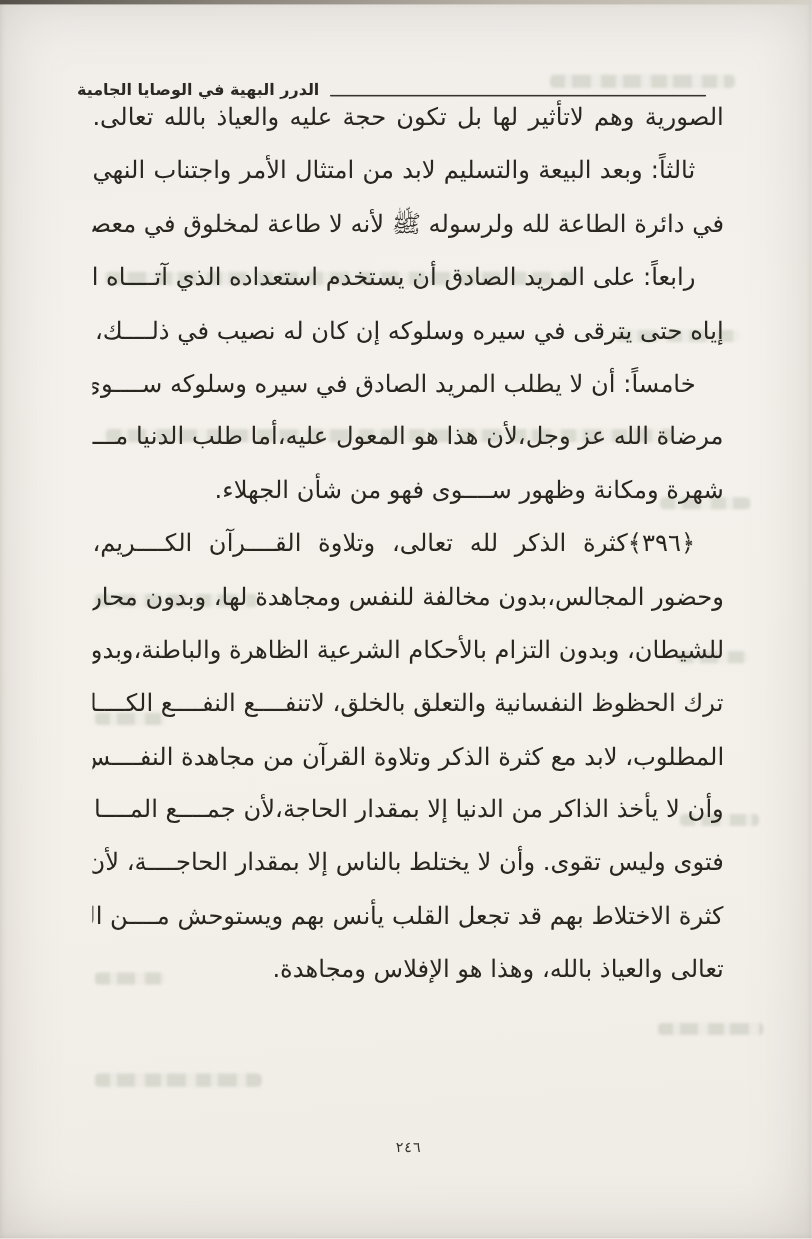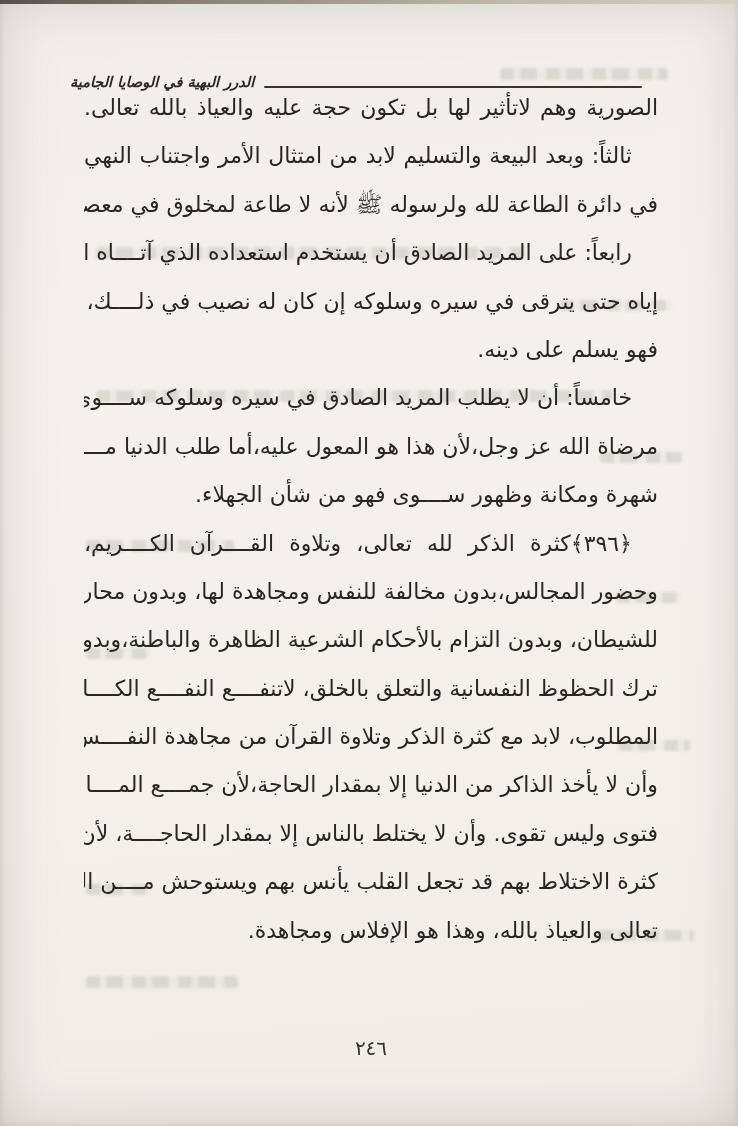--- a/index.html
+++ b/index.html
@@ -14,21 +14,21 @@
     font-family: "DejaVu Sans", sans-serif;
     box-shadow: inset 0 0 55px rgba(140,134,122,0.30), inset 0 0 6px rgba(120,114,102,0.22);
   }
   .top-edge {
     position: absolute; top: 0; left: 0; right: 0; height: 4px;
     background: linear-gradient(to right, #4a463f, #817b71 28%, #b4aea3 62%, #d6d1c7 100%);
     opacity: 0.92;
   }
   .running-header {
     position: absolute; top: 66px; left: 70px; width: 572px; height: 26px;
-    display: flex; flex-direction: row; align-items: flex-end; direction: ltr; font-style: italic;
+    display: flex; flex-direction: row; align-items: flex-end; direction: ltr;
   }
   .header-title {
     direction: rtl;
     font-size: 14.5px; font-weight: bold; color: #2b2723;
     white-space: nowrap; line-height: 20px;
     flex: 0 0 auto;
   }
   .header-rule {
     flex: 1 1 auto; height: 0;
     border-bottom: 2.4px solid #37332d;
@@ -47,21 +47,21 @@
     text-align: justify;
     text-align-last: right;
     white-space: nowrap;
     overflow: hidden;
   }
   .line.fill { text-align-last: justify; }
   .line.indent { text-indent: 26px; }
   .page-number {
     position: absolute; top: 1036px; left: 84px; width: 574px;
     direction: rtl; text-align: center;
-    font-size: 20px; color: #37332c; letter-spacing: 3px;
+    font-size: 13px; color: #37332c; letter-spacing: 3px; font-family: Liberation Mono, monospace;
   }
   .bleed {
     position: absolute;
     background: repeating-linear-gradient(to right,
       rgba(128,138,114,0.22) 0 14px, rgba(128,138,114,0.05) 14px 20px,
       rgba(118,128,108,0.20) 20px 37px, rgba(128,138,114,0.04) 37px 46px);
     filter: blur(1.6px);
     border-radius: 4px;
     pointer-events: none;
   }
@@ -95,21 +95,20 @@
       <div class="para">
         <div class="line fill">الصورية وهم لاتأثير لها بل تكون حجة عليه والعياذ بالله تعالى.</div>
       </div>
       <div class="para">
         <div class="line fill indent">ثالثاً: وبعد البيعة والتسليم لابد من امتثال الأمر واجتناب النهي</div>
         <div class="line fill">في دائرة الطاعة لله ولرسوله ﷺ لأنه لا طاعة لمخلوق في معصيــــة</div>
       </div>
       <div class="para">
         <div class="line fill indent">رابعاً: على المريد الصادق أن يستخدم استعداده الذي آتــــاه الله</div>
         <div class="line fill">إياه حتى يترقى في سيره وسلوكه إن كان له نصيب في ذلــــك، وإلا</div>
-        <div class="line">فهو يسلم على دينه.</div>
       </div>
       <div class="para">
         <div class="line fill indent">خامساً: أن لا يطلب المريد الصادق في سيره وسلوكه ســــوى</div>
         <div class="line fill">مرضاة الله عز وجل،لأن هذا هو المعول عليه،أما طلب الدنيا مــــن</div>
         <div class="line">شهرة ومكانة وظهور ســــوى فهو من شأن الجهلاء.</div>
       </div>
       <div class="para">
         <div class="line fill indent">﴿٣٩٦﴾كثرة الذكر لله تعالى، وتلاوة القــــرآن الكــــريم،</div>
         <div class="line fill">وحضور المجالس،بدون مخالفة للنفس ومجاهدة لها، وبدون محاربــــة</div>
         <div class="line fill">للشيطان، وبدون التزام بالأحكام الشرعية الظاهرة والباطنة،وبدون</div>

